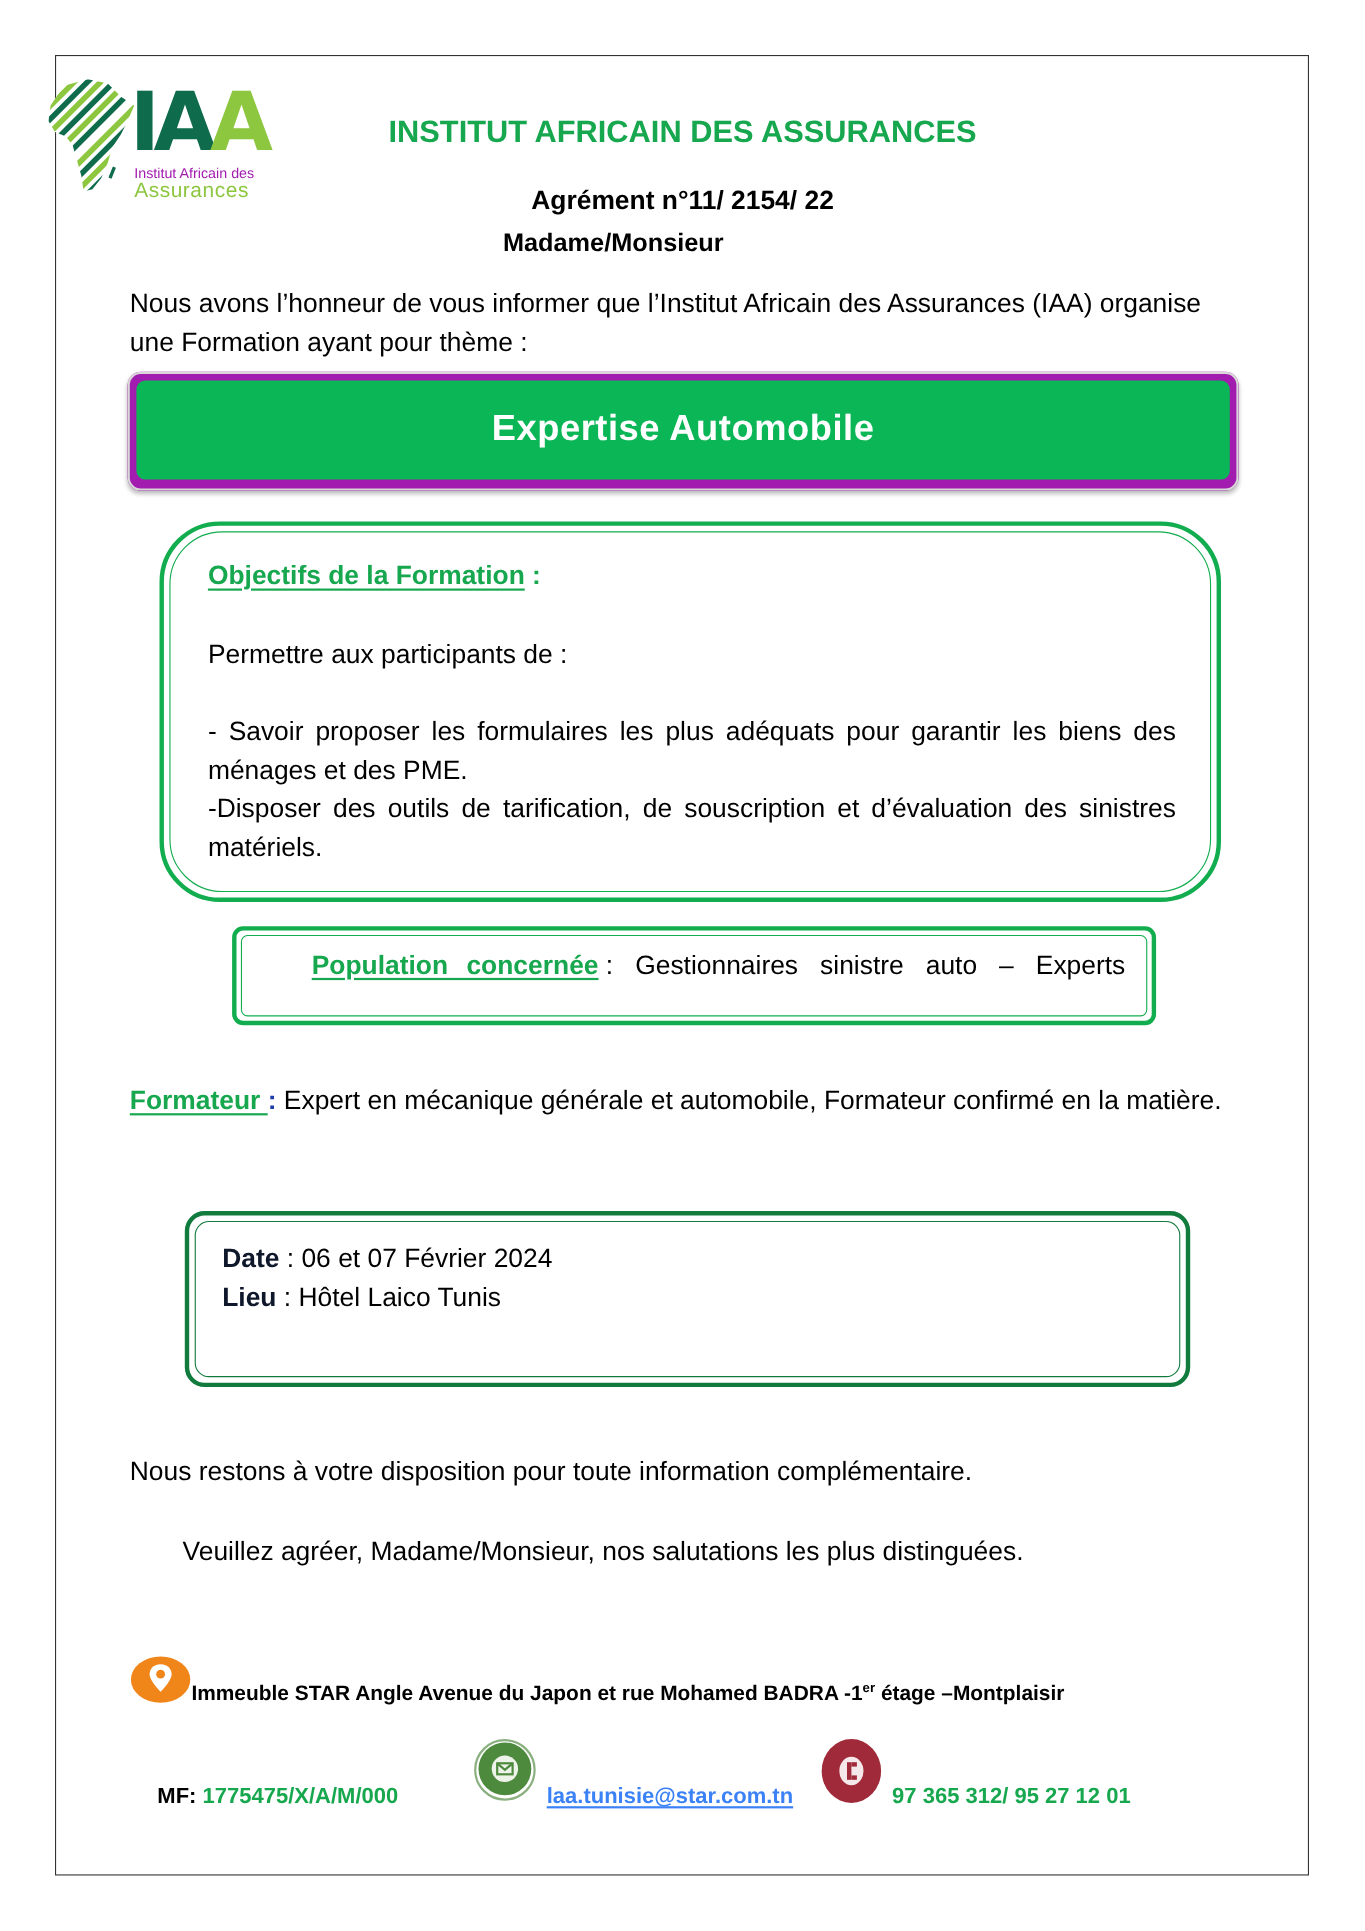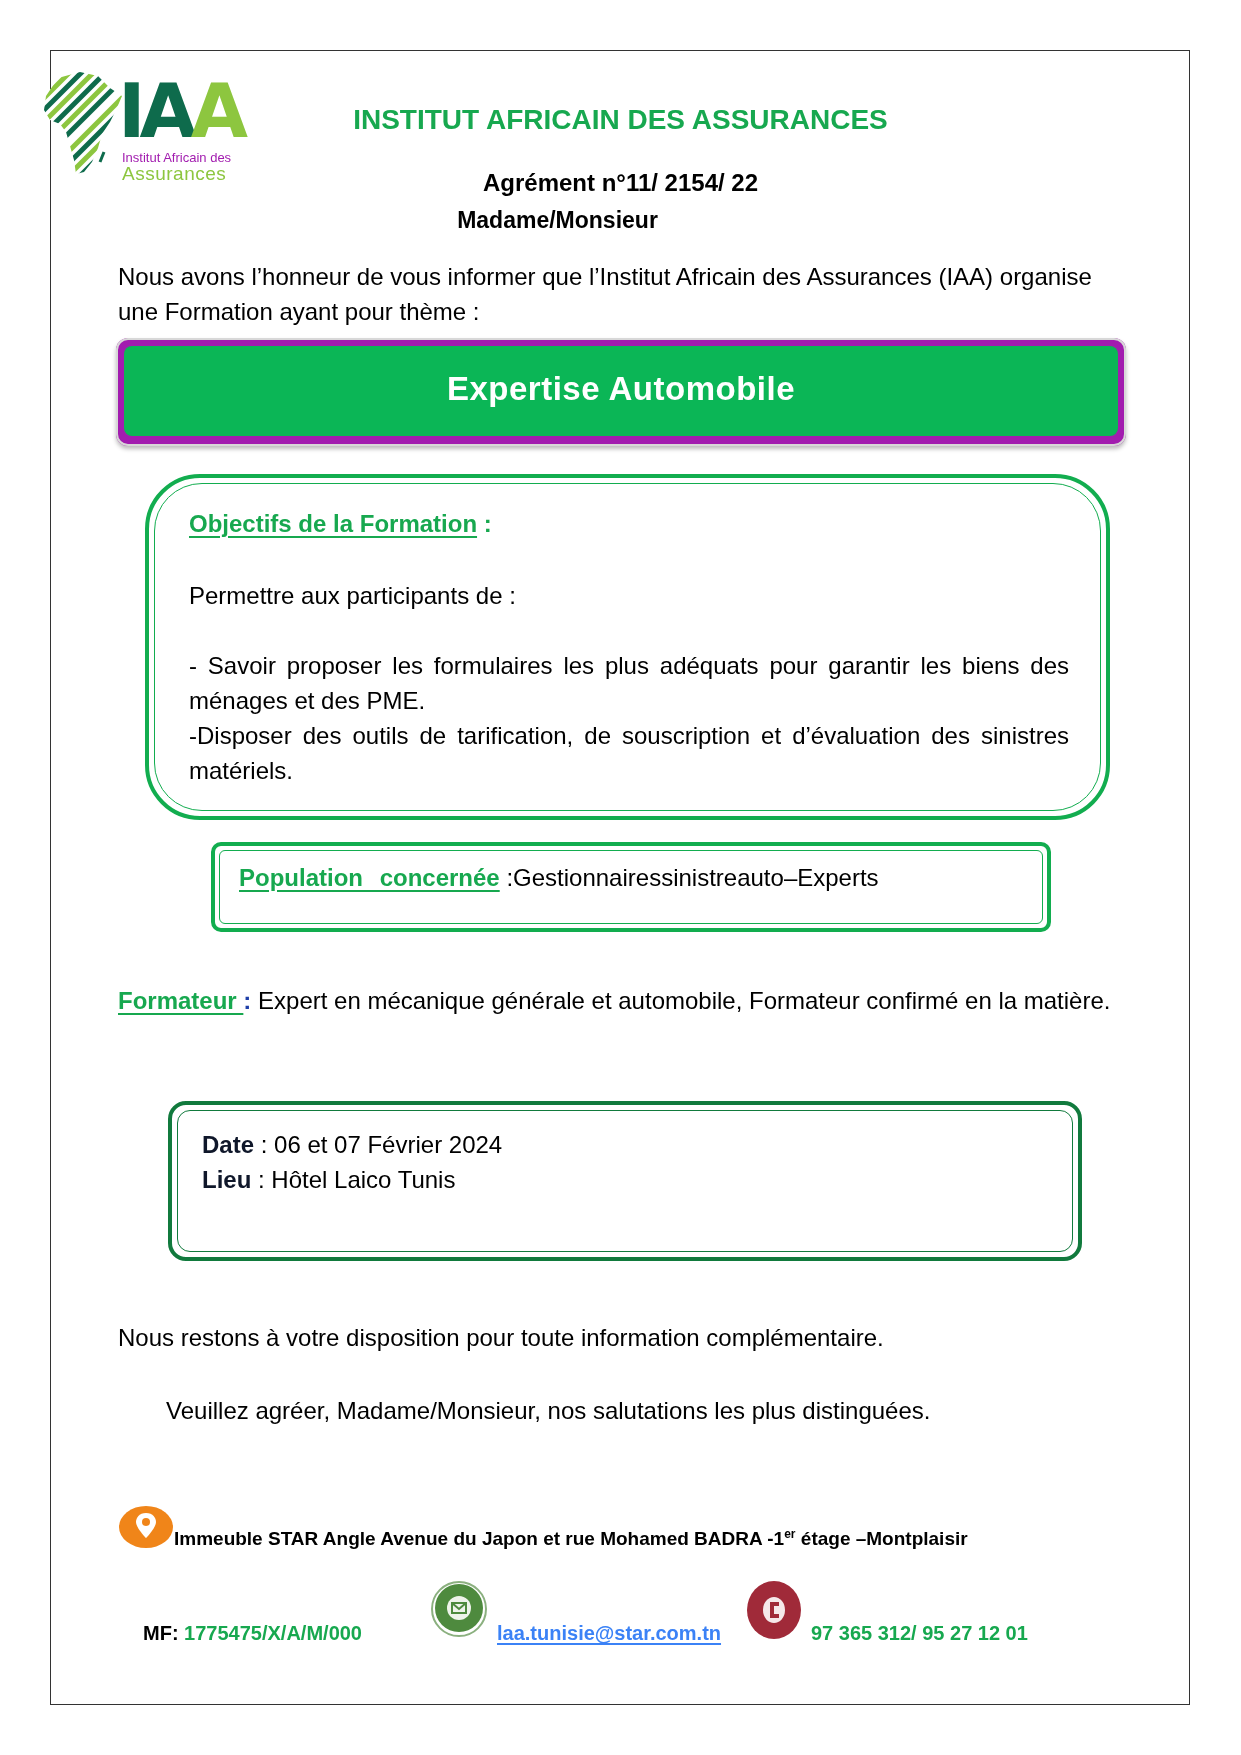--- a/index.html
+++ b/index.html
@@ -38,21 +38,21 @@
   .obj-title { position: absolute; left: 40px; top: 32px; font-size: 24px; font-weight: bold; color: #17a84f; }
   .obj-title .t { text-decoration: underline; text-underline-offset: 4px; }
   .obj-body { position: absolute; left: 40px; top: 100px; width: 880px; font-size: 24px; line-height: 35px; text-align: justify; }
   .obj-body p { margin: 0; }
   .obj-body .gap { height: 35px; }
 
   .pop-box { position: absolute; left: 211px; top: 842px; width: 840px; height: 90px;
              border: 4px solid #12ad4f; border-radius: 10px; box-sizing: border-box; }
   .pop-box::after { content: ""; position: absolute; left: 4px; top: 4px; right: 4px; bottom: 4px;
                     border: 1.5px solid #12ad4f; border-radius: 6px; }
-  .pop-text { position: absolute; left: 24px; top: 18px; right: 24px; font-size: 24px; display: flex; justify-content: flex-start; }
+  .pop-text { position: absolute; left: 24px; top: 18px; right: 24px; font-size: 24px; display: flex; justify-content: flex-end; gap: 20px; }
   .pop-label { color: #17a84f; font-weight: bold; text-decoration: underline; text-underline-offset: 4px; word-spacing: 10px; }
 
   .formateur { position: absolute; left: 118px; top: 983px; width: 1010px; font-size: 24px; line-height: 35px; }
   .formateur .lbl { color: #17a84f; font-weight: bold; text-decoration: underline; text-underline-offset: 4px; }
   .formateur .colon { color: #1f3fa8; font-weight: bold; }
 
   .info-box { position: absolute; left: 168px; top: 1101px; width: 914px; height: 160px;
               border: 4px solid #117a3d; border-radius: 18px; box-sizing: border-box; }
   .info-box::after { content: ""; position: absolute; left: 5px; top: 5px; right: 5px; bottom: 5px;
                      border: 1.5px solid #117a3d; border-radius: 13px; }

